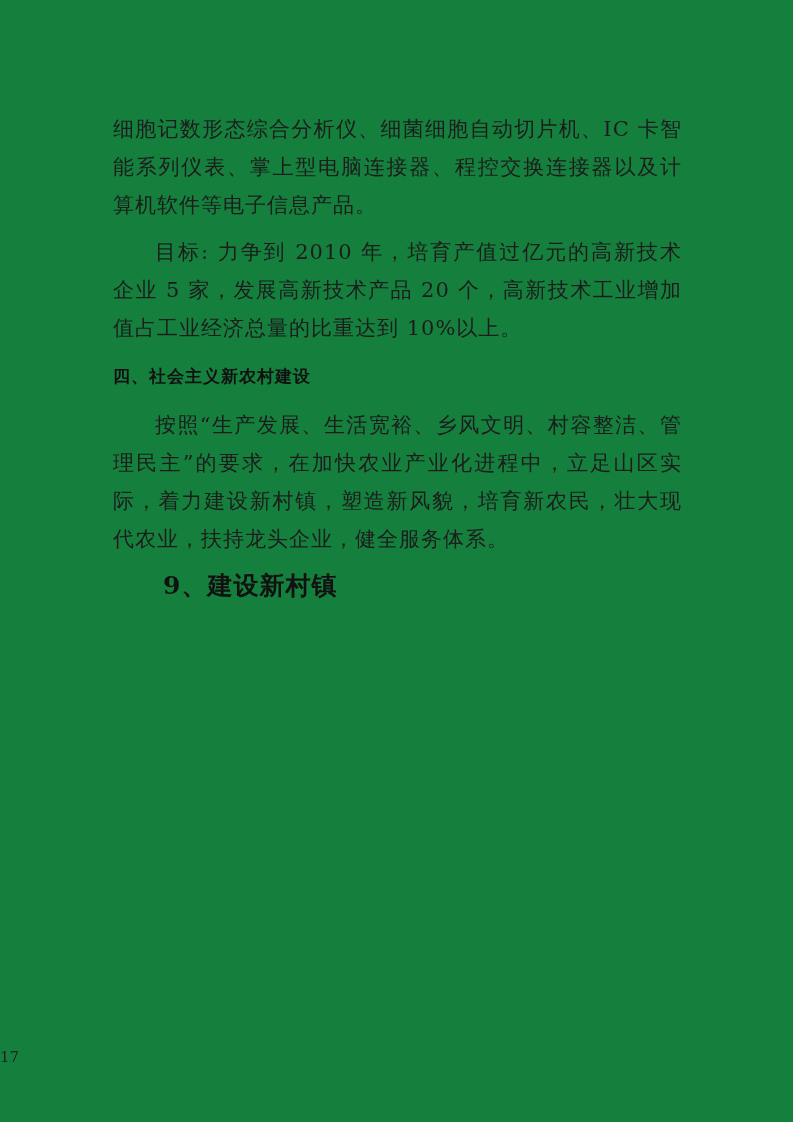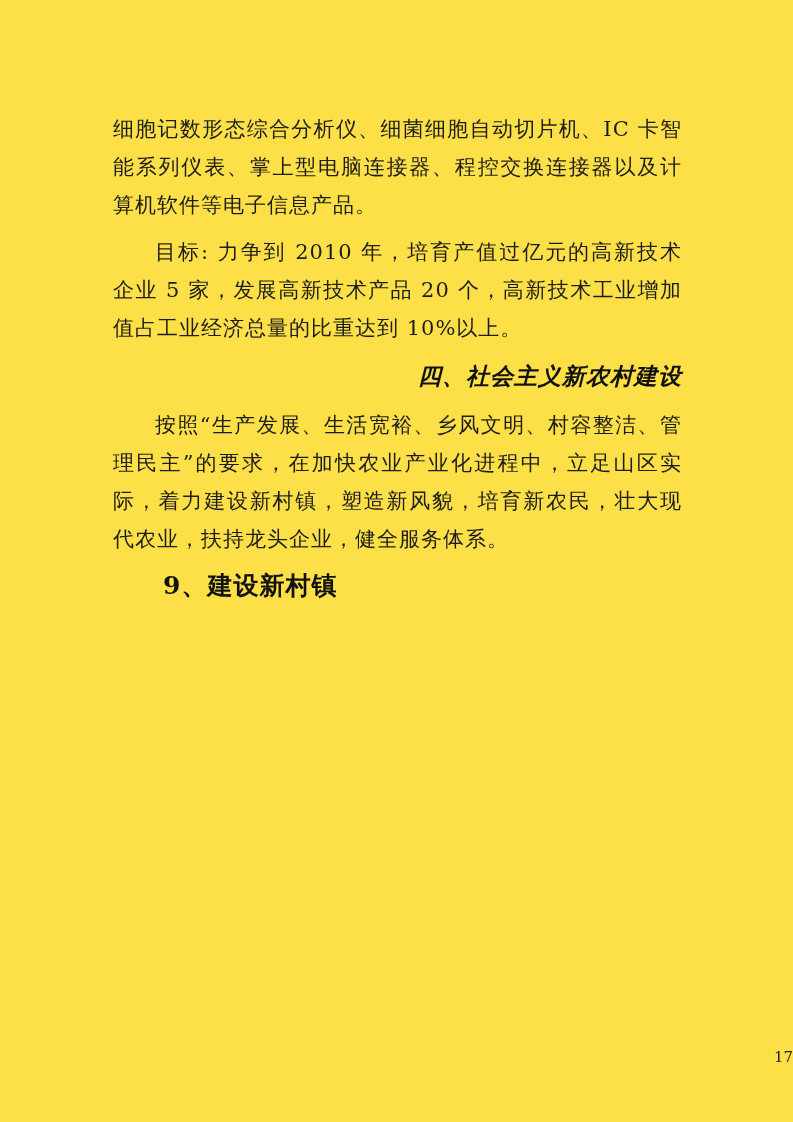--- a/index.html
+++ b/index.html
@@ -6,65 +6,64 @@
   html, body {
     margin: 0;
     padding: 0;
     background: #ffffff;
   }
   .page {
     position: relative;
     width: 793px;
     height: 1122px;
     margin: 0 auto;
-    background: #fde047;
+    background: #15803d;
     box-sizing: border-box;
     padding: 110px 111px 0 113px;
     overflow: hidden;
     color: #1c1c1c;
   }
   .body-para {
     font-family: "DejaVu Serif", "Liberation Serif", serif;
     font-size: 21px;
     line-height: 38px;
     letter-spacing: 1px;
     text-align: justify;
     color: #1c1c1c;
     margin: 0 0 9px 0;
   }
   .indent {
     text-indent: 2em;
   }
   .section-heading {
     font-family: "DejaVu Sans", "Liberation Sans", sans-serif;
     font-weight: bold;
-    font-size: 23px;
+    font-size: 17px;
     line-height: 34px;
     letter-spacing: 1px;
-    text-align: right;
+    text-align: left;
     color: #111111;
     margin: 12px 0 13px 0;
-    font-style: italic;
   }
   .sub-heading {
     font-family: "DejaVu Serif", "Liberation Serif", serif;
     font-weight: bold;
     font-size: 25px;
     line-height: 38px;
     letter-spacing: 1px;
     color: #111111;
     text-indent: 2em;
     margin: 8px 0 9px 0;
   }
   .page-number {
     position: absolute;
     left: 0;
     right: 0;
     bottom: 56px;
-    text-align: right;
+    text-align: left;
     font-family: "DejaVu Serif", "Liberation Serif", serif;
     font-size: 15px;
     color: #222222;
   }
 </style>
 </head>
 <body>
 
 <div class="page">
 

